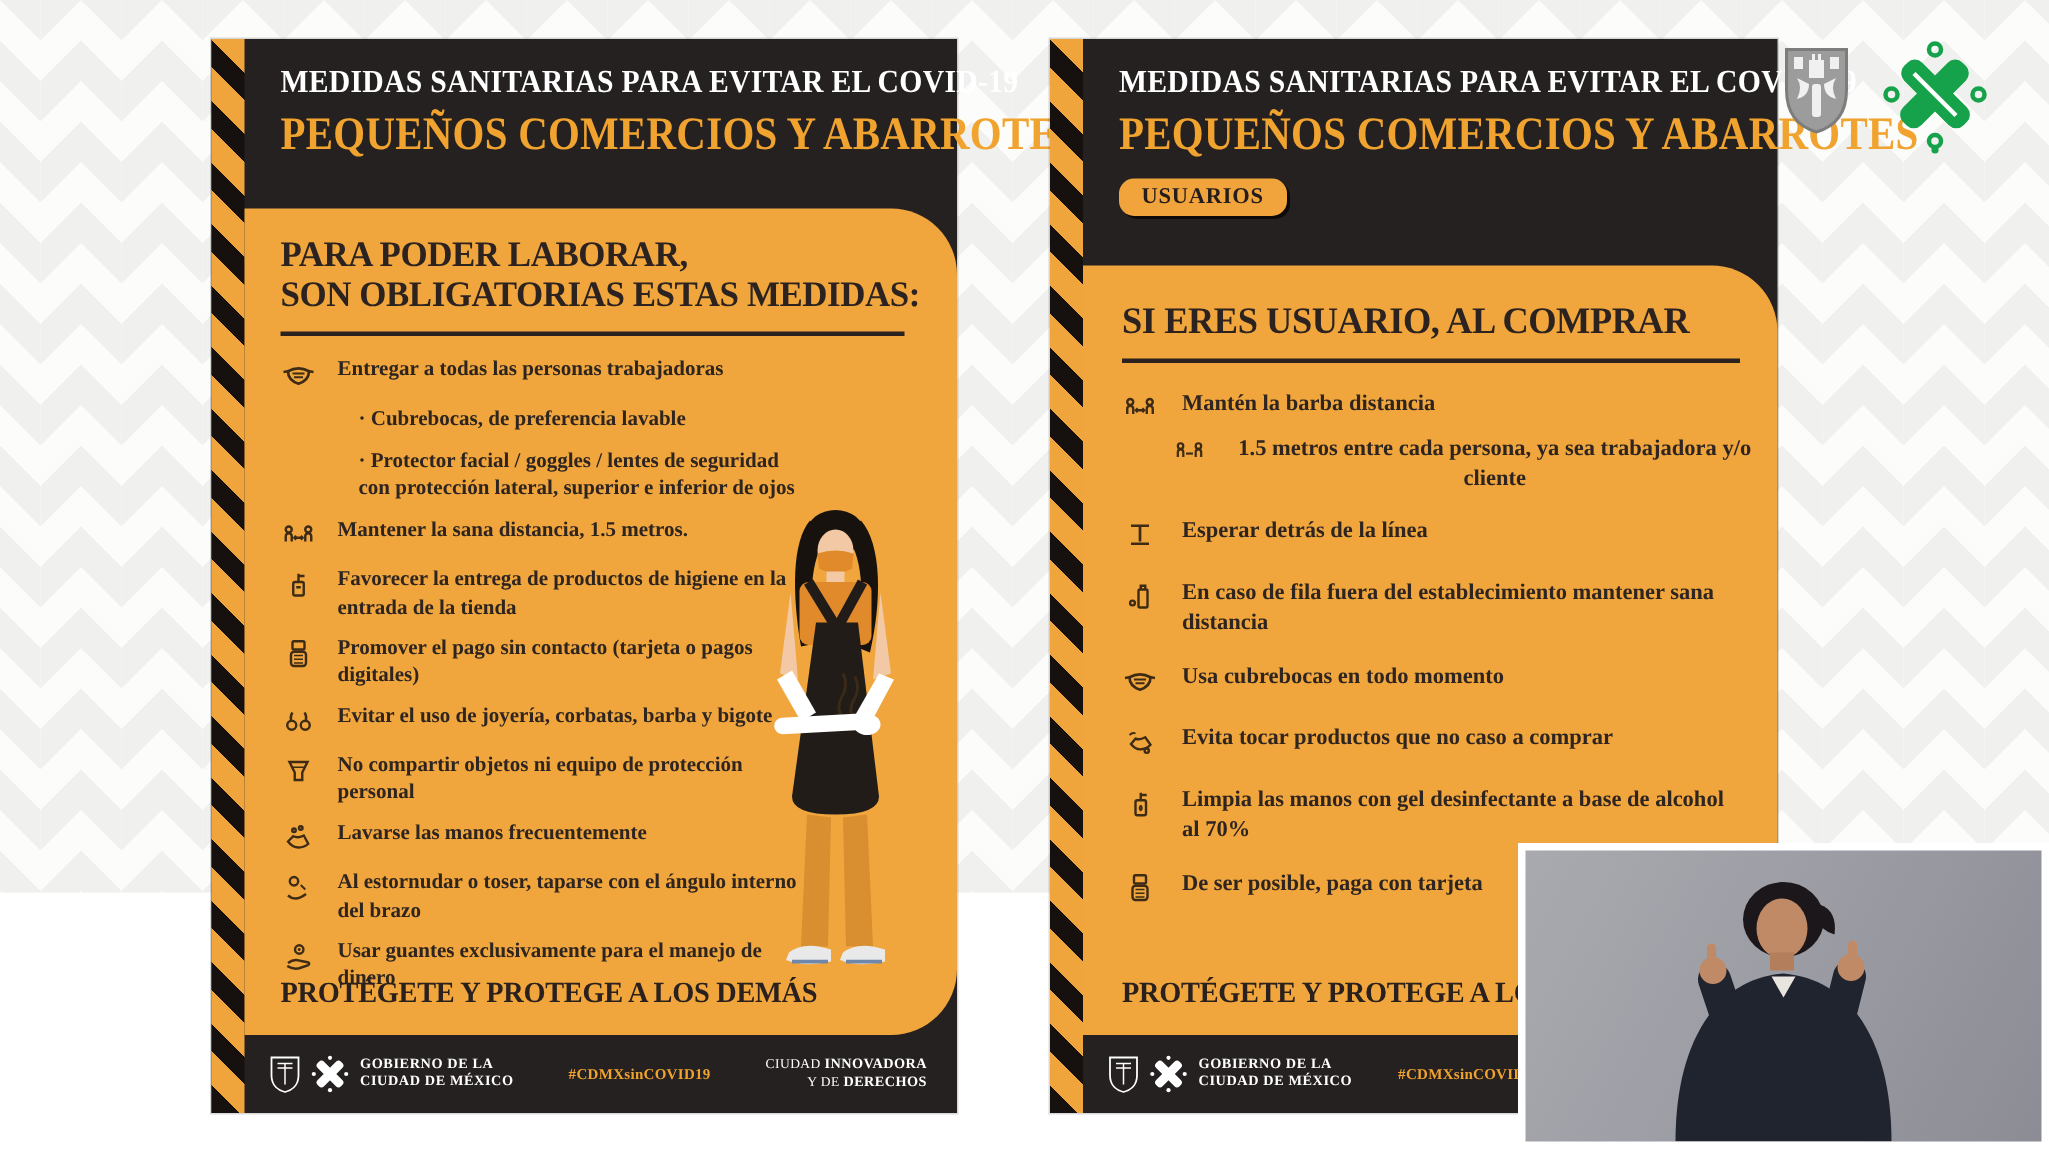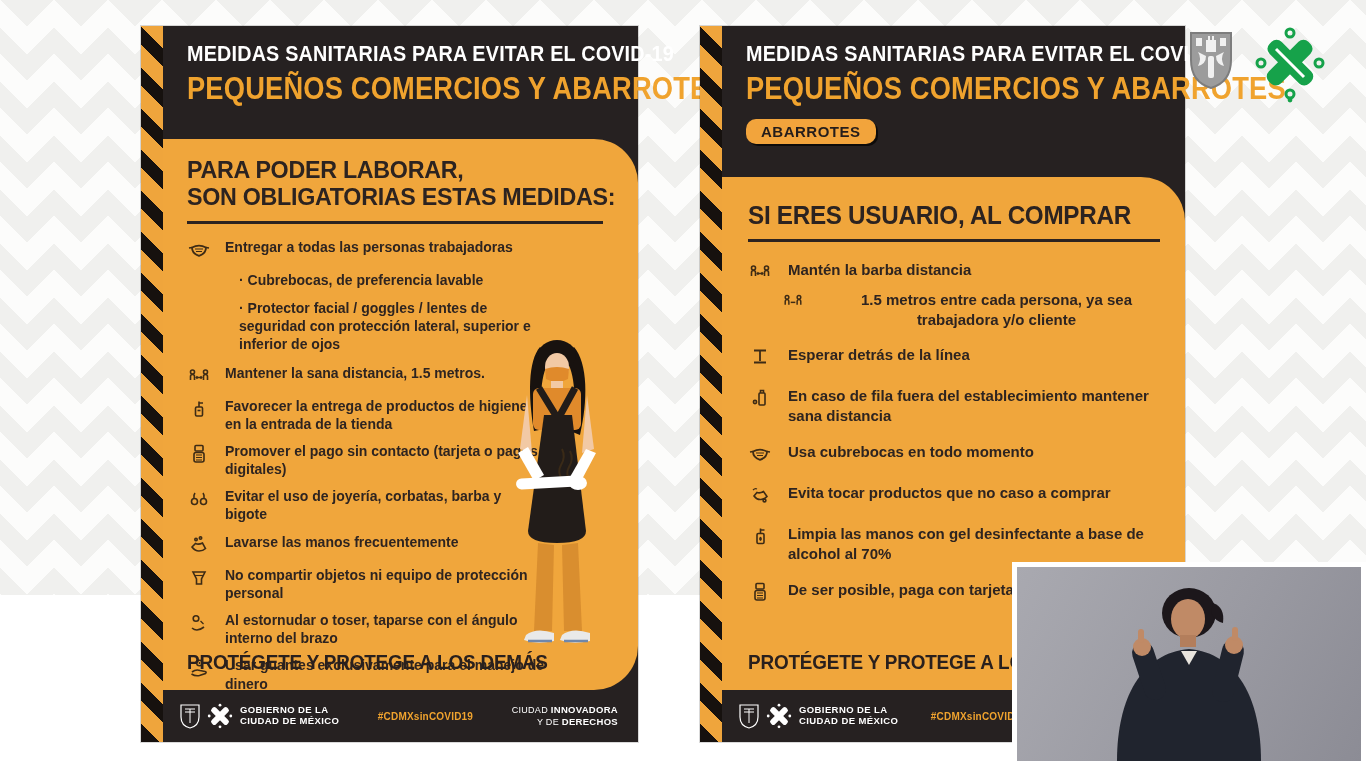--- a/index.html
+++ b/index.html
@@ -5,21 +5,21 @@
   html,body{margin:0;padding:0;}
   body{width:1366px;height:768px;overflow:hidden;font-family:"Liberation Sans",sans-serif;}
   #stage{position:relative;width:1366px;height:595px;
     background-color:#fcfcfb;
     background-image:
       linear-gradient(135deg,#f0f0ee 25%,transparent 25%),
       linear-gradient(225deg,#f0f0ee 25%,transparent 25%),
       linear-gradient(45deg,#f0f0ee 25%,transparent 25%),
       linear-gradient(315deg,#f0f0ee 25%,transparent 25%);
     background-position:27px 0,27px 0,0 0,0 0;
-    background-size:54px 54px;}
+    background-size:54px 54px;font-family:Liberation Serif, serif;}
 
   .poster{position:absolute;top:26px;height:716px;background:#262121;box-shadow:0 0 0 1px rgba(0,0,0,.15);}
   #poster-left{left:141px;width:497px;}
   #poster-right{left:700px;width:485px;}
   .hazard{position:absolute;left:0;top:0;bottom:0;width:22px;
     background:repeating-linear-gradient(45deg,#16110e 0 13px,#efa53c 13px 29px);}
   .p-header{position:relative;padding:16px 8px 0 46px;}
   .p-title1{color:#ffffff;font-weight:bold;font-size:21.5px;letter-spacing:.2px;white-space:nowrap;
     transform:scaleX(.92);transform-origin:left center;margin:0 0 4px 0;}
   .p-title2{color:#f0a32e;font-weight:bold;font-size:31px;letter-spacing:.2px;white-space:nowrap;
@@ -144,36 +144,36 @@
                 <path d="M16 6 q1.5 2 1 5"></path>
                 <circle cx="16.5" cy="14.5" r="3"></circle>
               </svg>
           </span>
           <span class="txt">Evitar el uso de joyería, corbatas, barba y bigote</span>
         </div>
 
         <div class="li">
           <span class="ico">
             <svg width="24" height="24" viewBox="0 0 24 24" fill="none" stroke="#3d2b15" stroke-width="1.6">
+                <path d="M6 6 H18 L14.5 13 v5 l-5 0 v-5 Z"></path>
+                <path d="M8 9.5 H16" stroke-width="1.1"></path>
+              </svg>
+          </span>
+          <span class="txt">No compartir objetos ni equipo de protección personal</span>
+        </div>
+
+        <div class="li">
+          <span class="ico">
+            <svg width="24" height="24" viewBox="0 0 24 24" fill="none" stroke="#3d2b15" stroke-width="1.6">
                 <path d="M5 14 q3 4 7 4 q4 0 6.5 -2.5 l-3 -5.5 q-4 2 -7 .5 Z"></path>
                 <circle cx="9" cy="6.5" r="1.2"></circle>
                 <circle cx="13.5" cy="5" r="1.2"></circle>
               </svg>
           </span>
           <span class="txt">Lavarse las manos frecuentemente</span>
-        </div>
-
-        <div class="li">
-          <span class="ico">
-            <svg width="24" height="24" viewBox="0 0 24 24" fill="none" stroke="#3d2b15" stroke-width="1.6">
-                <path d="M6 6 H18 L14.5 13 v5 l-5 0 v-5 Z"></path>
-                <path d="M8 9.5 H16" stroke-width="1.1"></path>
-              </svg>
-          </span>
-          <span class="txt">No compartir objetos ni equipo de protección personal</span>
         </div>
 
         <div class="li">
           <span class="ico">
             <svg width="24" height="24" viewBox="0 0 24 24" fill="none" stroke="#3d2b15" stroke-width="1.6">
                 <circle cx="9" cy="7.5" r="2.8"></circle>
                 <path d="M5 17 q5 4.5 12 -1"></path>
                 <path d="M13.5 10 l3 3" stroke-width="1.3"></path>
               </svg>
           </span>
@@ -254,21 +254,21 @@
         <span>Y DE </span><b>DERECHOS</b>
       </div>
     </footer>
   </section>
 
   <section class="poster" id="poster-right">
     <div class="hazard"></div>
     <header class="p-header">
       <div class="p-title1">MEDIDAS SANITARIAS PARA EVITAR EL COVID-19</div>
       <div class="p-title2">PEQUEÑOS COMERCIOS Y ABARROTES</div>
-      <div class="badge">ABARROTES</div>
+      <div class="badge">USUARIOS</div>
     </header>
     <div class="panel">
       <h2 class="p-heading" style="font-size:25px;">SI ERES USUARIO, AL COMPRAR</h2>
       <hr class="rule">
 
       <div class="list" style="margin-top:18px;">
 
         <div class="li" style="margin-bottom:6px;">
           <span class="ico">
             <svg width="24" height="24" viewBox="0 0 24 24" fill="none" stroke="#3d2b15" stroke-width="1.6">

